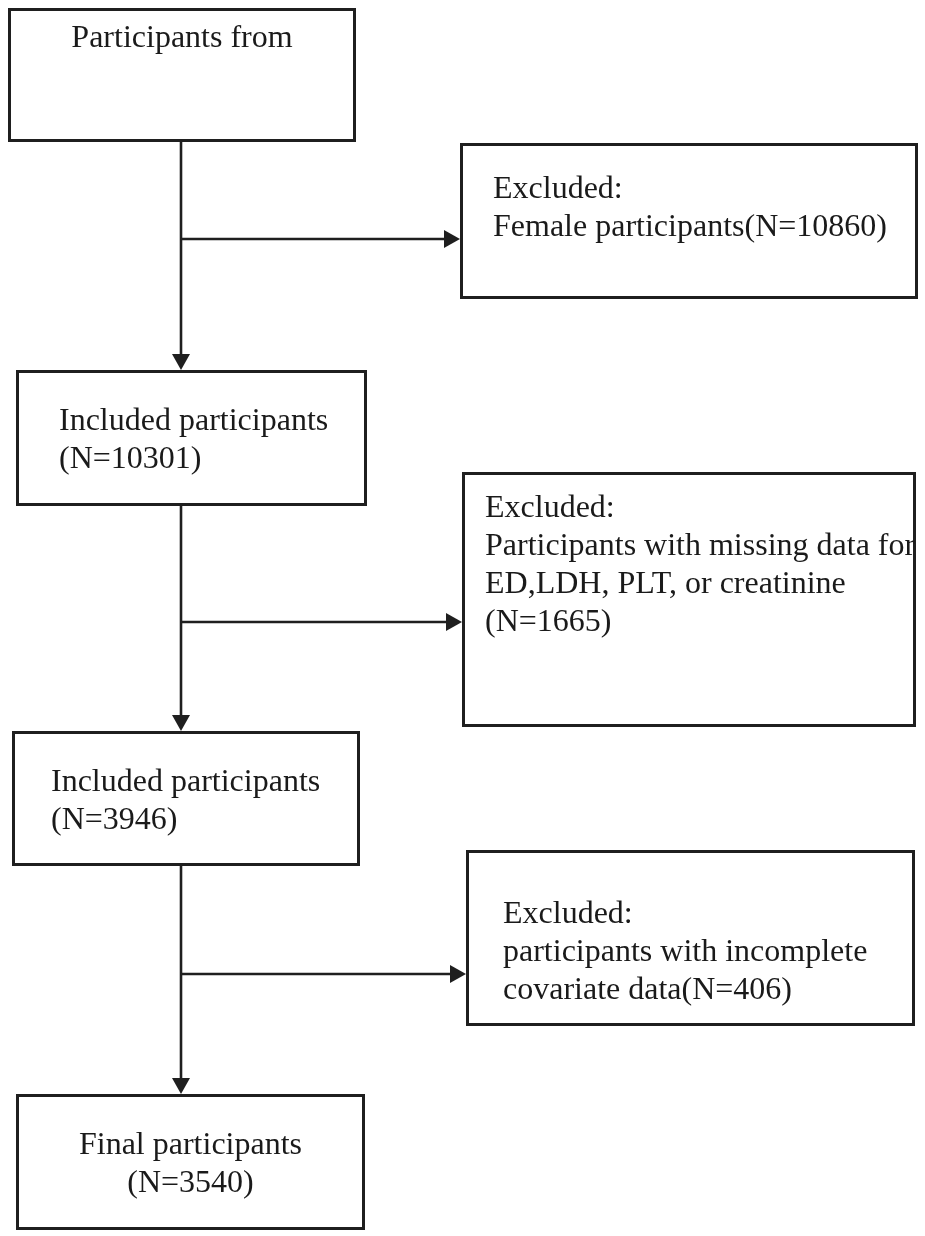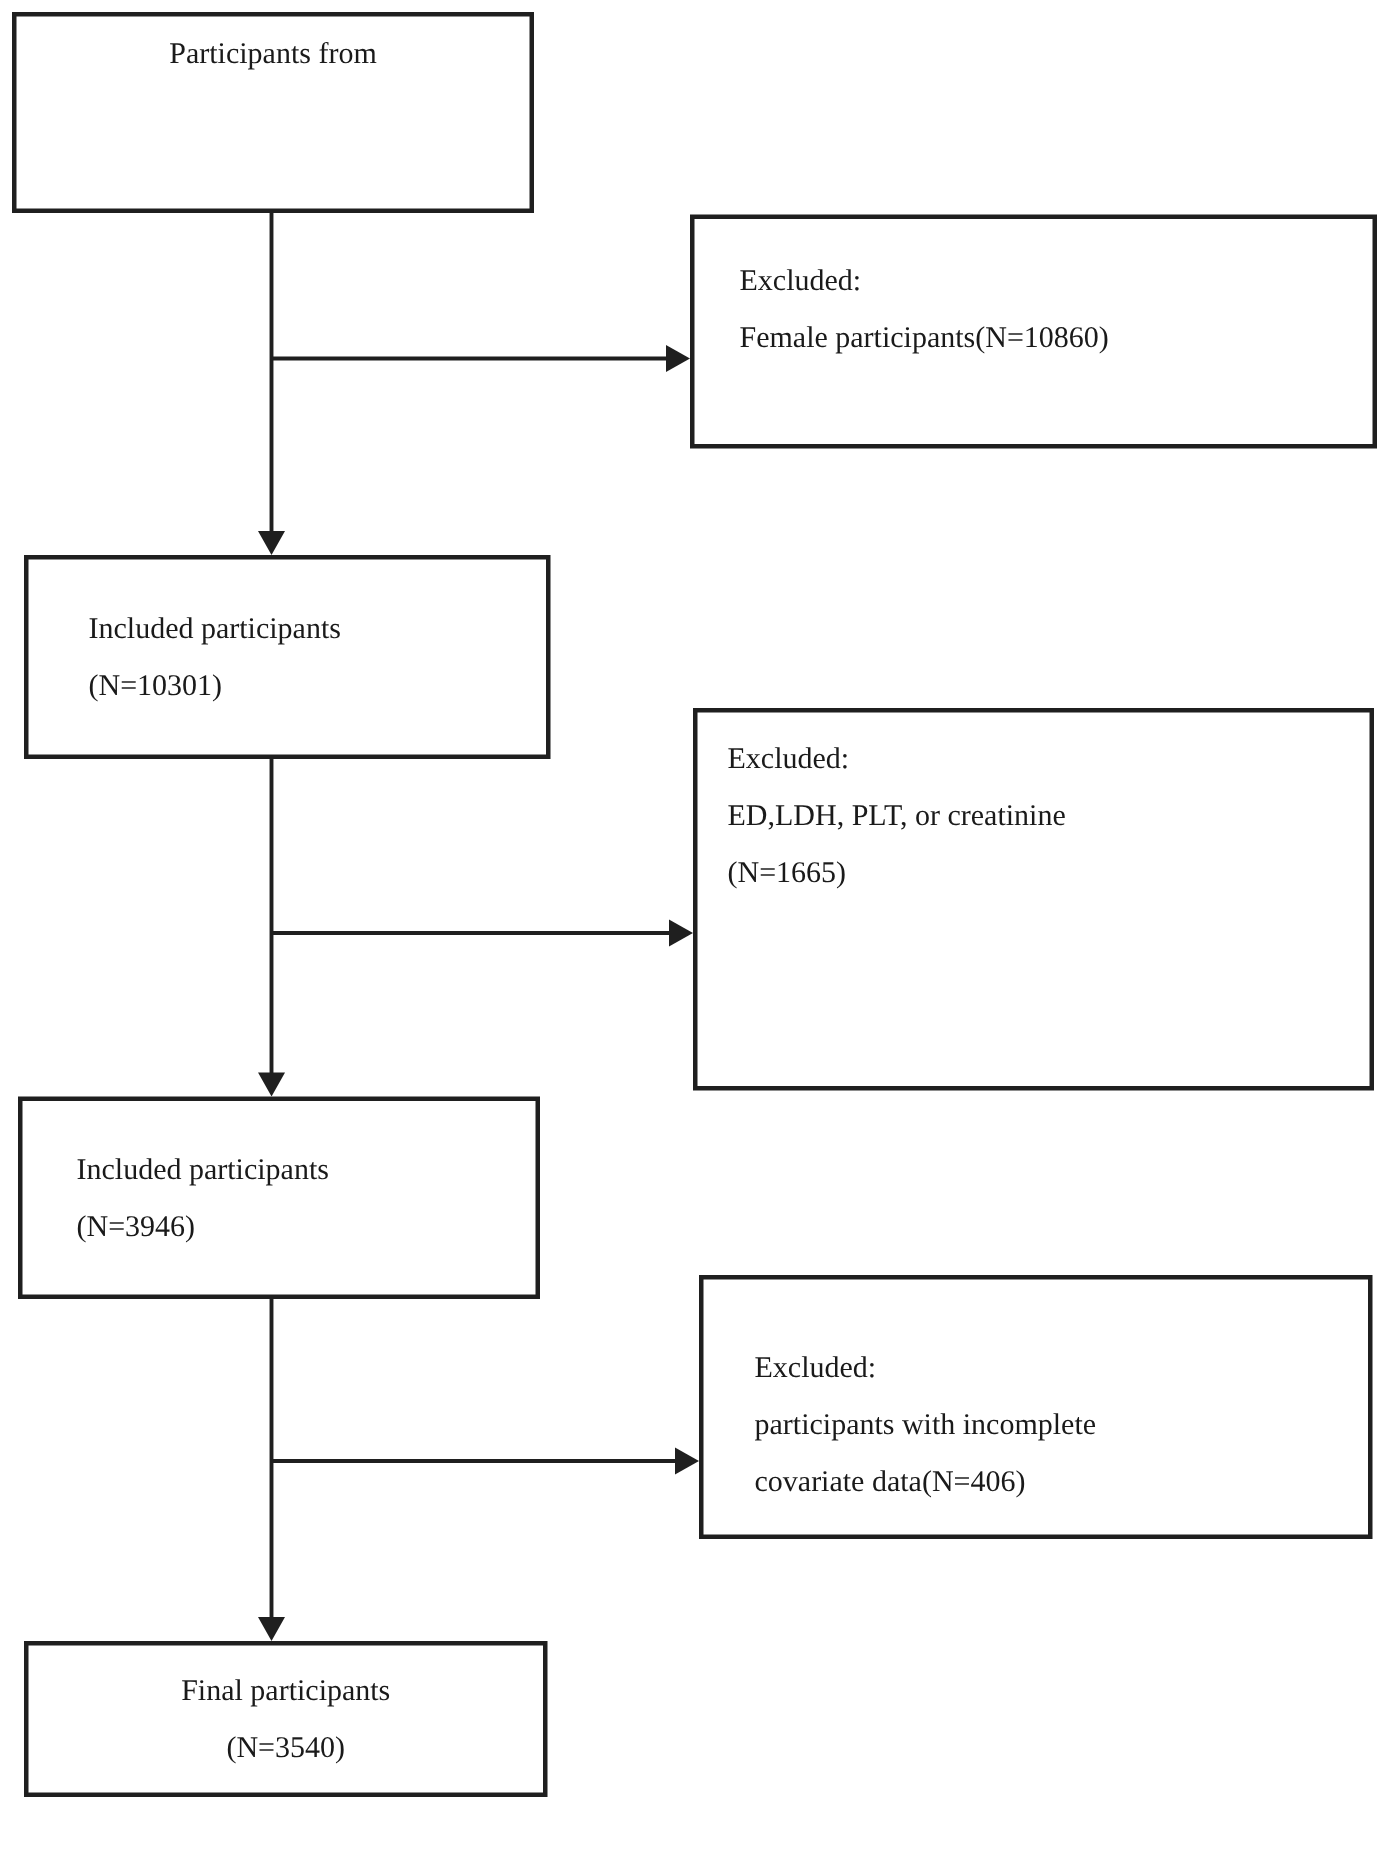--- a/index.html
+++ b/index.html
@@ -30,21 +30,21 @@
   }
   .connectors polygon {
     fill: #1f1f1f;
     stroke: none;
   }
   .box {
     position: absolute;
     box-sizing: border-box;
     border: 3px solid #1f1f1f;
     background: #ffffff;
-    font-size: 20px;
+    font-size: 32px;
     line-height: 38px;
     display: flex;
     flex-direction: column;
   }
   .box .line {
     white-space: nowrap;
   }
   .centered {
     text-align: center;
     align-items: center;
@@ -63,21 +63,21 @@
     justify-content: center;
   }
   .box-included2 {
     left: 12px; top: 731px;
     width: 348px; height: 135px;
     padding-left: 36px;
     justify-content: center;
   }
   .box-final {
     left: 16px; top: 1094px;
-    width: 349px; height: 104px;
+    width: 349px; height: 136px;
     justify-content: center;
   }
   
   .box-excluded1 {
     left: 460px; top: 143px;
     width: 458px; height: 156px;
     padding-top: 22px;
     padding-left: 30px;
   }
   .box-excluded2 {
@@ -140,20 +140,21 @@
     <div class="line">Female participants(N=10860)</div>
   </div>
 
   <div class="box box-included1">
     <div class="line">Included participants</div>
     <div class="line">(N=10301)</div>
   </div>
 
   <div class="box box-excluded2">
     <div class="line">Excluded:</div>
+    <div class="line">Participants with missing data for</div>
     <div class="line">ED,LDH, PLT, or creatinine</div>
     <div class="line">(N=1665)</div>
   </div>
 
   <div class="box box-included2">
     <div class="line">Included participants</div>
     <div class="line">(N=3946)</div>
   </div>
 
   <div class="box box-excluded3">

